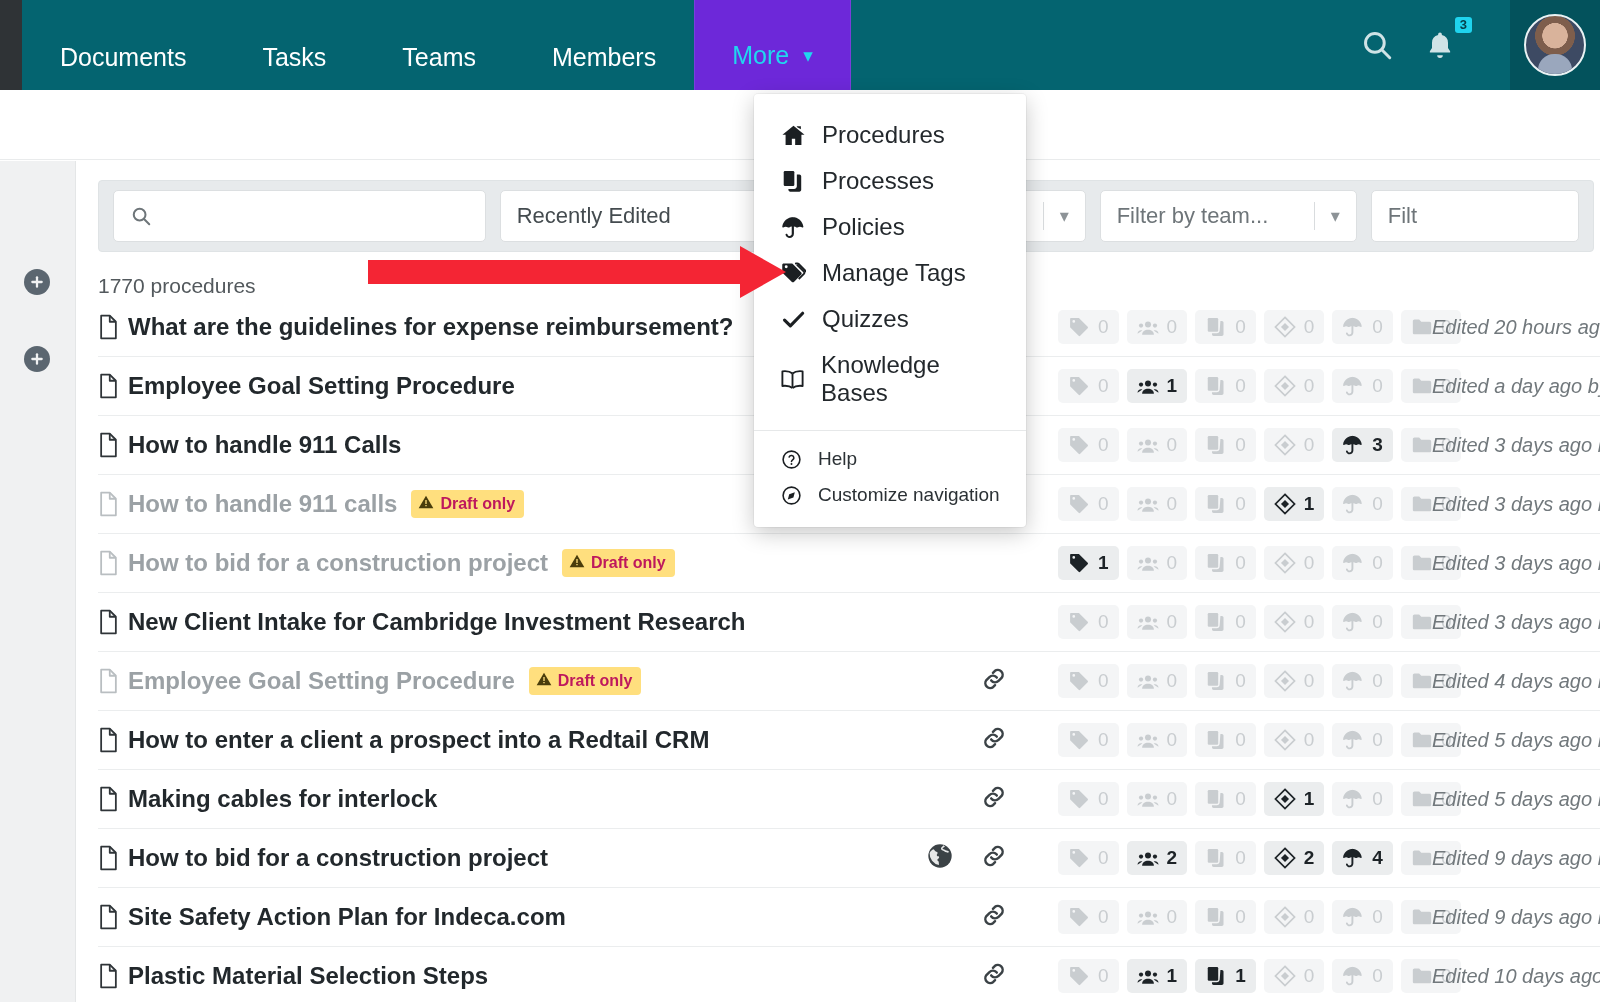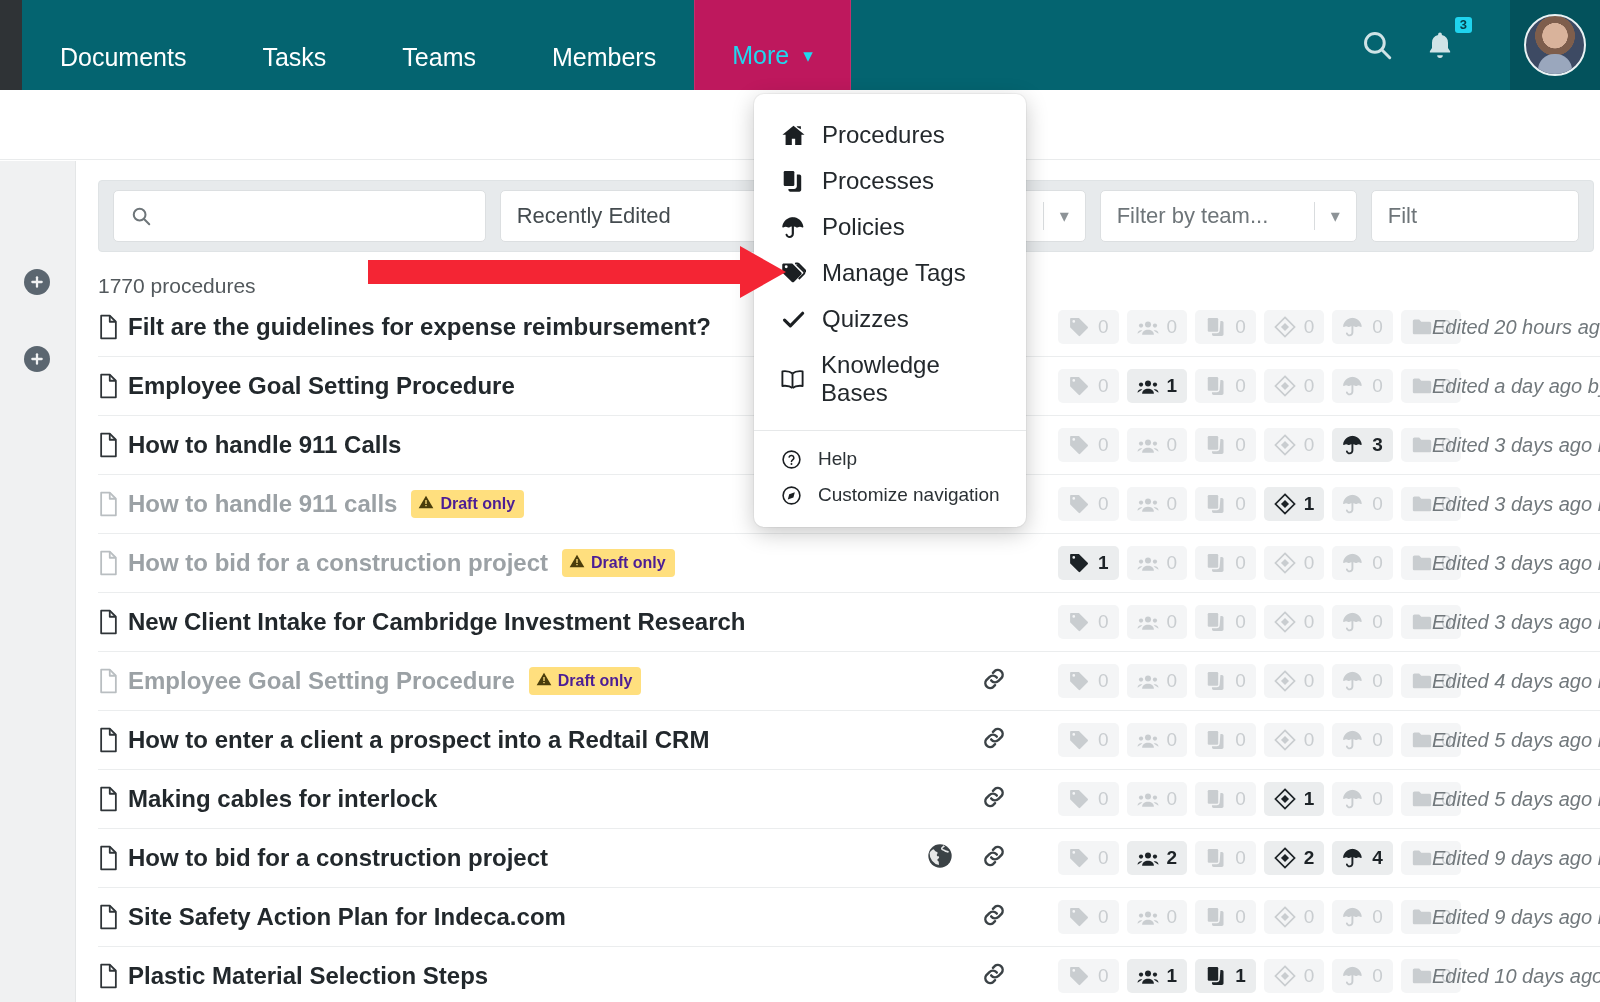--- a/index.html
+++ b/index.html
@@ -18,21 +18,21 @@
     display: flex; align-items: stretch;
   }
   .nav-left-stub { width: 22px; background: #2f3336; height: 90px; }
   .nav-items { display: flex; align-items: stretch; height: 90px; }
   .nav-item {
     display: flex; align-items: center; justify-content: center;
     padding: 0 38px; color: #ffffff; font-size: 25px; height: 114px;
     cursor: pointer; white-space: nowrap;
   }
   .nav-item.more {
-    background: #be185d; color: #20d7ef;
+    background: #6d28d9; color: #20d7ef;
     box-shadow: inset 1px 0 0 rgba(255,255,255,.10), inset -1px 0 0 rgba(255,255,255,.10);
     border-bottom: 3px solid #84cc16;
     justify-content: center;
   }
   .nav-item.more .caret { margin-left: 14px; font-size: 19px; line-height: 1; }
   .nav-spacer { flex: 1; }
   .nav-right { display: flex; align-items: center; gap: 30px; padding-right: 0; }
   .nav-icon { color: #cfe3e6; display: flex; align-items: center; cursor: pointer; position: relative; }
   .badge-note {
     position: absolute; top: -12px; right: -16px;
@@ -100,21 +100,21 @@
   .list { margin-left: 22px; }
   .row {
     display: flex; align-items: center; height: 59px;
     border-bottom: 1px solid #ebedee; position: relative;
   }
   .doc-icon { width: 30px; flex: 0 0 30px; color: #2f3438; display:flex; align-items:center; }
   .row.muted .doc-icon { color: #b9bec1; }
   .title { font-size: 24px; font-weight: bold; color: #22282c; white-space: nowrap; }
   .row.muted .title { color: #9ba1a5; font-weight: bold; }
   .draft {
-    margin-left: 14px; background: #ffdf7e; color: #4c1d95; font-size: 16px;
+    margin-left: 14px; background: #ffdf7e; color: #be185d; font-size: 16px;
     border-radius: 4px; padding: 4px 9px 5px 7px; display: inline-flex;
     align-items: center; gap: 6px; font-weight: bold; white-space: nowrap; text-align: right;
   }
   .draft .warn { font-size: 15px; color: #4a3d0c; }
 
   .icons-mid {
     position: absolute; left: 780px; width: 130px; display: flex;
     align-items: center; justify-content: flex-end; gap: 26px; color: #3b4246;
   }
   .stats {
@@ -128,21 +128,21 @@
   .stat.on { background: #ebedee; color: #1d2327; font-weight: bold; }
   .stat svg { display: block; }
   .edited {
     position: absolute; left: 1334px; font-size: 20px; font-style: italic;
     color: #71787c; white-space: nowrap;
   }
 
   
   .dropdown {
     position: absolute; top: 94px; left: 754px; width: 272px;
-    background: #ffffff; border-radius: 10px;
+    background: #ffffff; border-radius: 4px;
     box-shadow: 0 6px 22px rgba(0,0,0,.22), 0 0 0 1px rgba(0,0,0,.04);
     padding: 18px 0 14px 0; z-index: 40;
   }
   .dd-item {
     display: flex; align-items: center; gap: 16px;
     padding: 9px 20px 9px 26px; color: #23282c; font-size: 24px; cursor: pointer;
   }
   .dd-item .di { width: 26px; display: flex; justify-content: center; color: #1b1f22; }
   .dd-sep { height: 1px; background: #e6e8e9; margin: 14px 0 10px 0; }
   .dd-item.small { font-size: 19px; color: #2b3135; padding: 7px 20px 7px 26px; }
@@ -238,21 +238,21 @@
     <div class="count">1770 procedures</div>
 
     <div class="list" id="list">
         <div class="row">
           <span class="doc-icon">
             <svg width="21" height="26" viewBox="0 0 20 24" fill="none" stroke="currentColor" stroke-width="1.7" stroke-linejoin="round">
               <path d="M3 1.2h8.2L17 7v15.8H3z"></path>
               <path d="M11.2 1.2V7H17"></path>
             </svg>
           </span>
-          <span class="title">Filt are the guidelines for expense reimbursement?</span>
+          <span class="title">What are the guidelines for expense reimbursement?</span>
           <span class="icons-mid"></span>
           <span class="stats">
             <span class="stat">
               <span>
                 <svg width="22" height="22" viewBox="0 0 24 24" fill="currentColor">
                   <path d="M2.3 11.6V3.4c0-.6.5-1.1 1.1-1.1h8.2c.3 0 .6.1.8.3l9.1 9.1c.5.5.5 1.2 0 1.7l-8.2 8.2c-.5.5-1.2.5-1.7 0l-9.1-9.1a1.2 1.2 0 0 1-.2-.9zM6.3 7.4a1.5 1.5 0 1 0 0-3 1.5 1.5 0 0 0 0 3z"></path>
                   <path d="M13.6 2.3h2.1c.3 0 .6.1.8.3l9.1 9.1" fill="none" stroke="currentColor" stroke-width="0"></path>
                 </svg>
               </span>
               <span>0</span>

